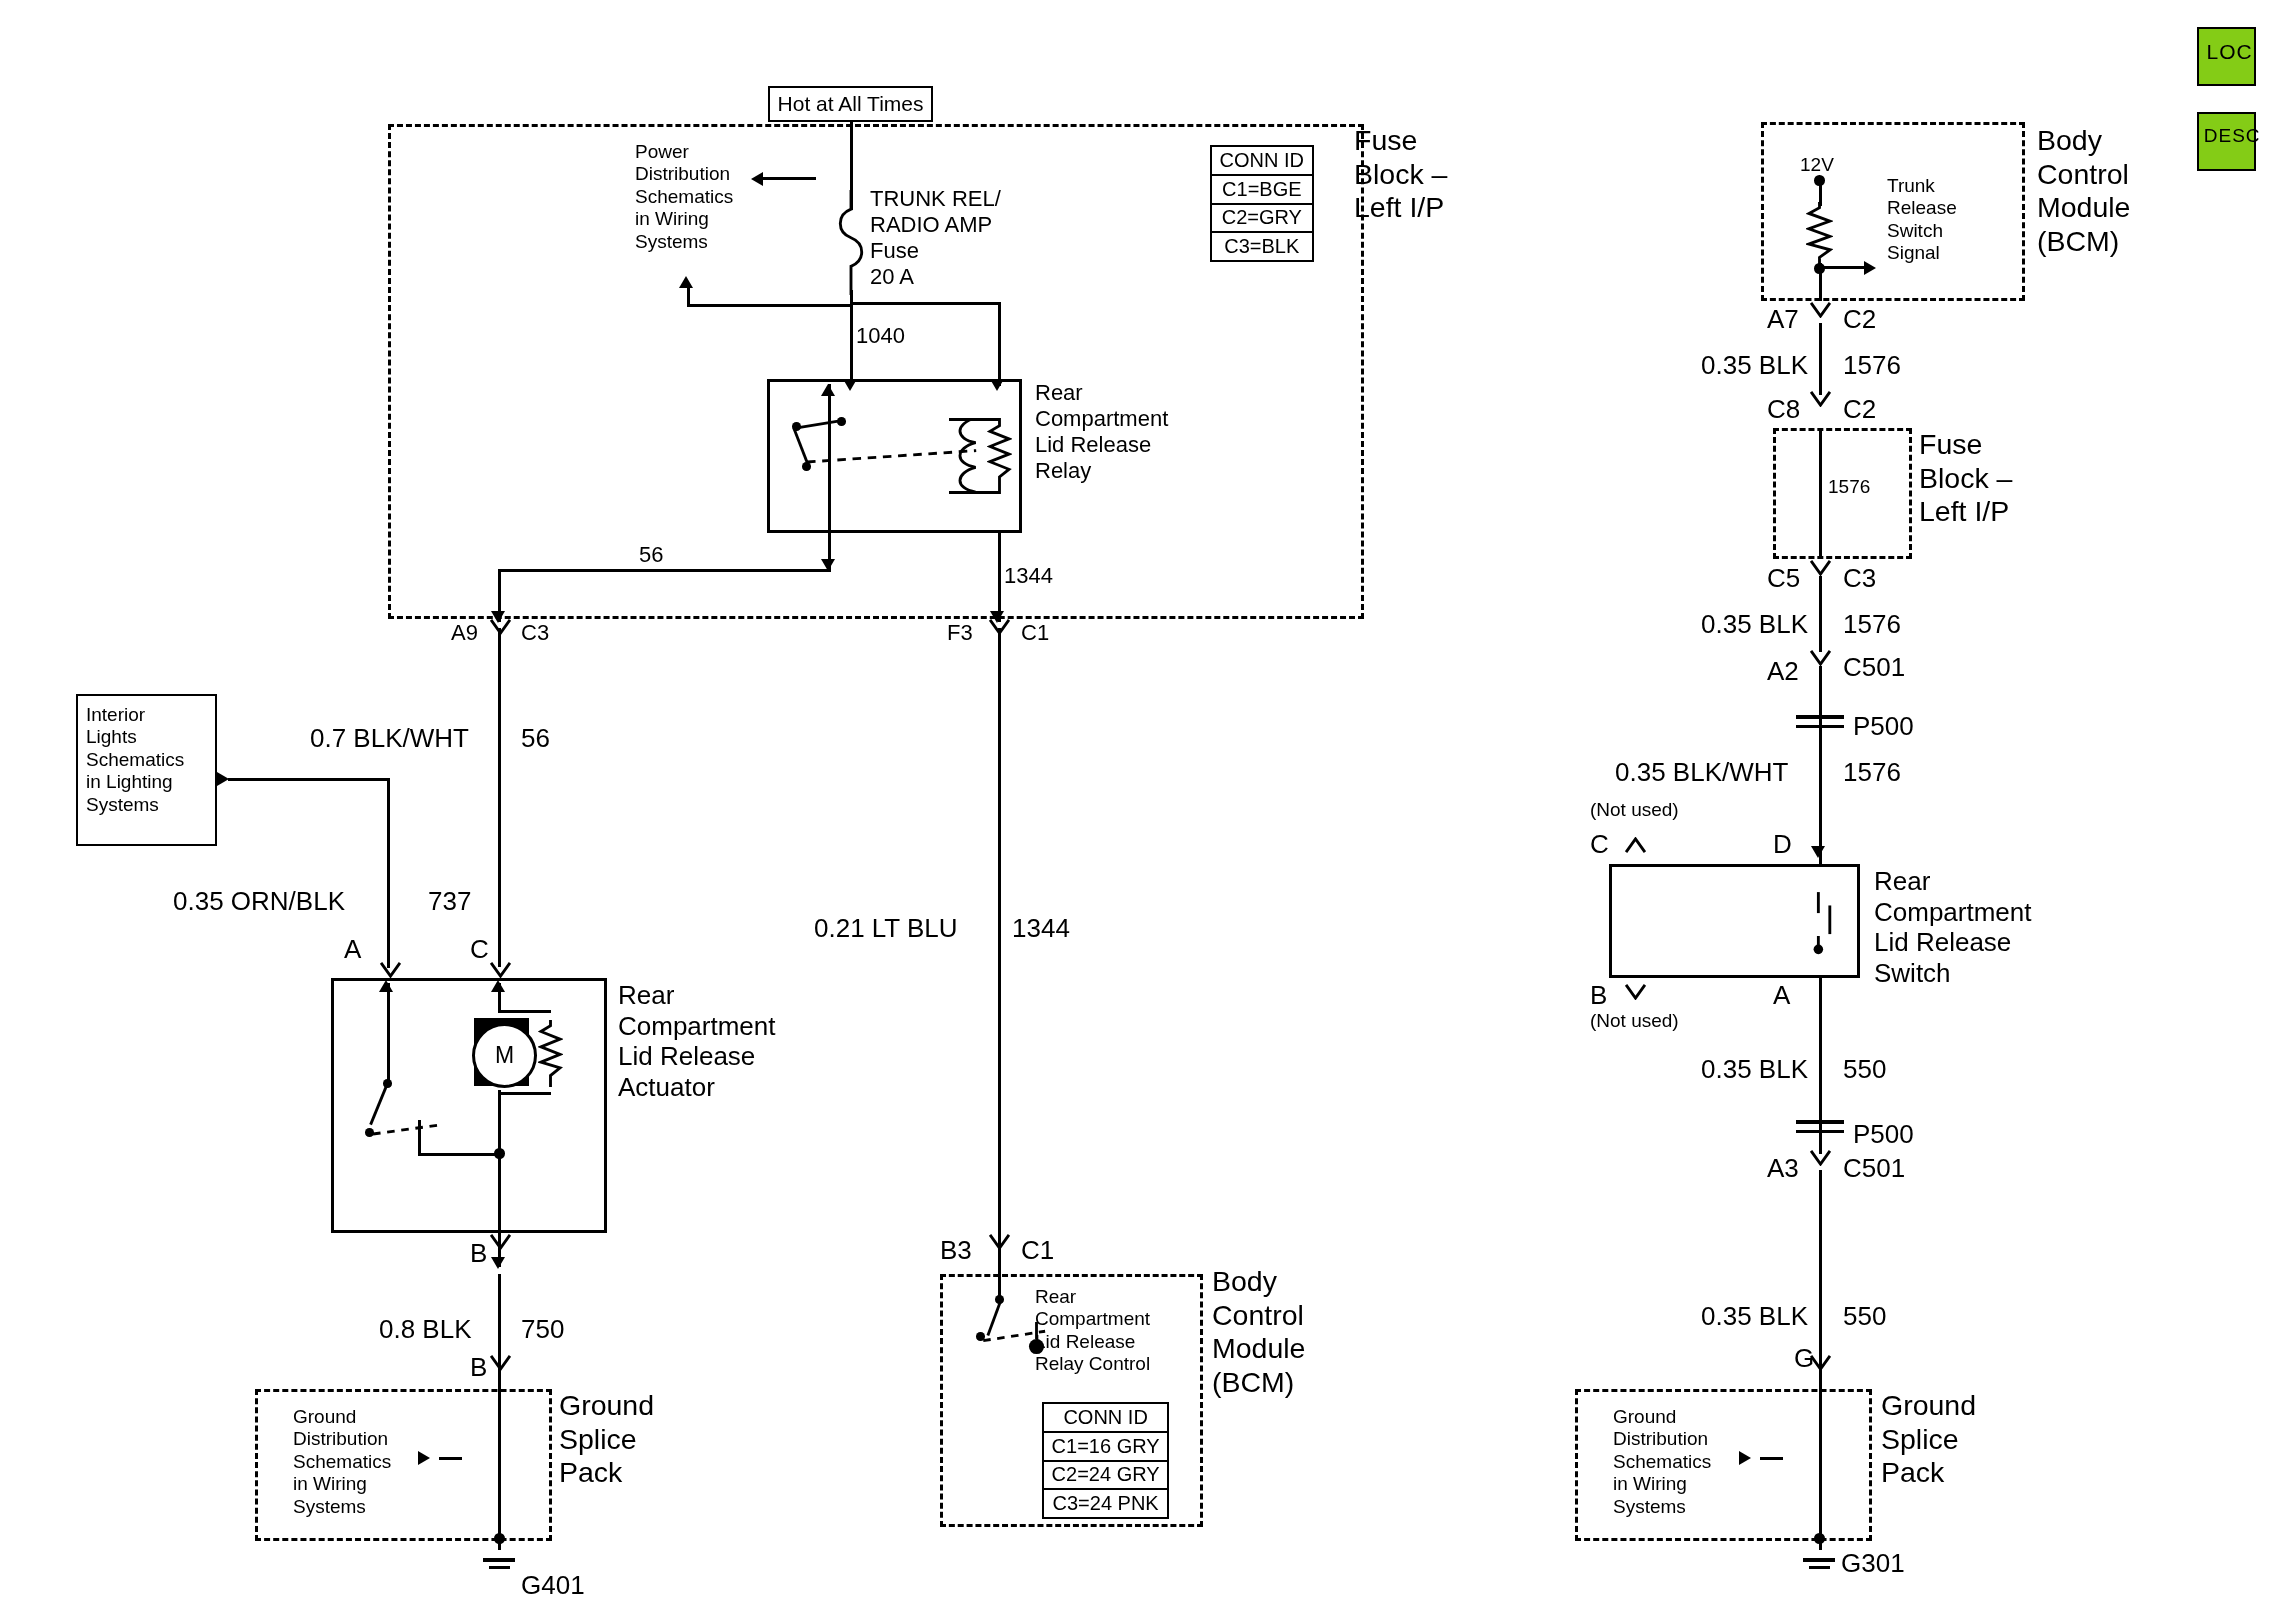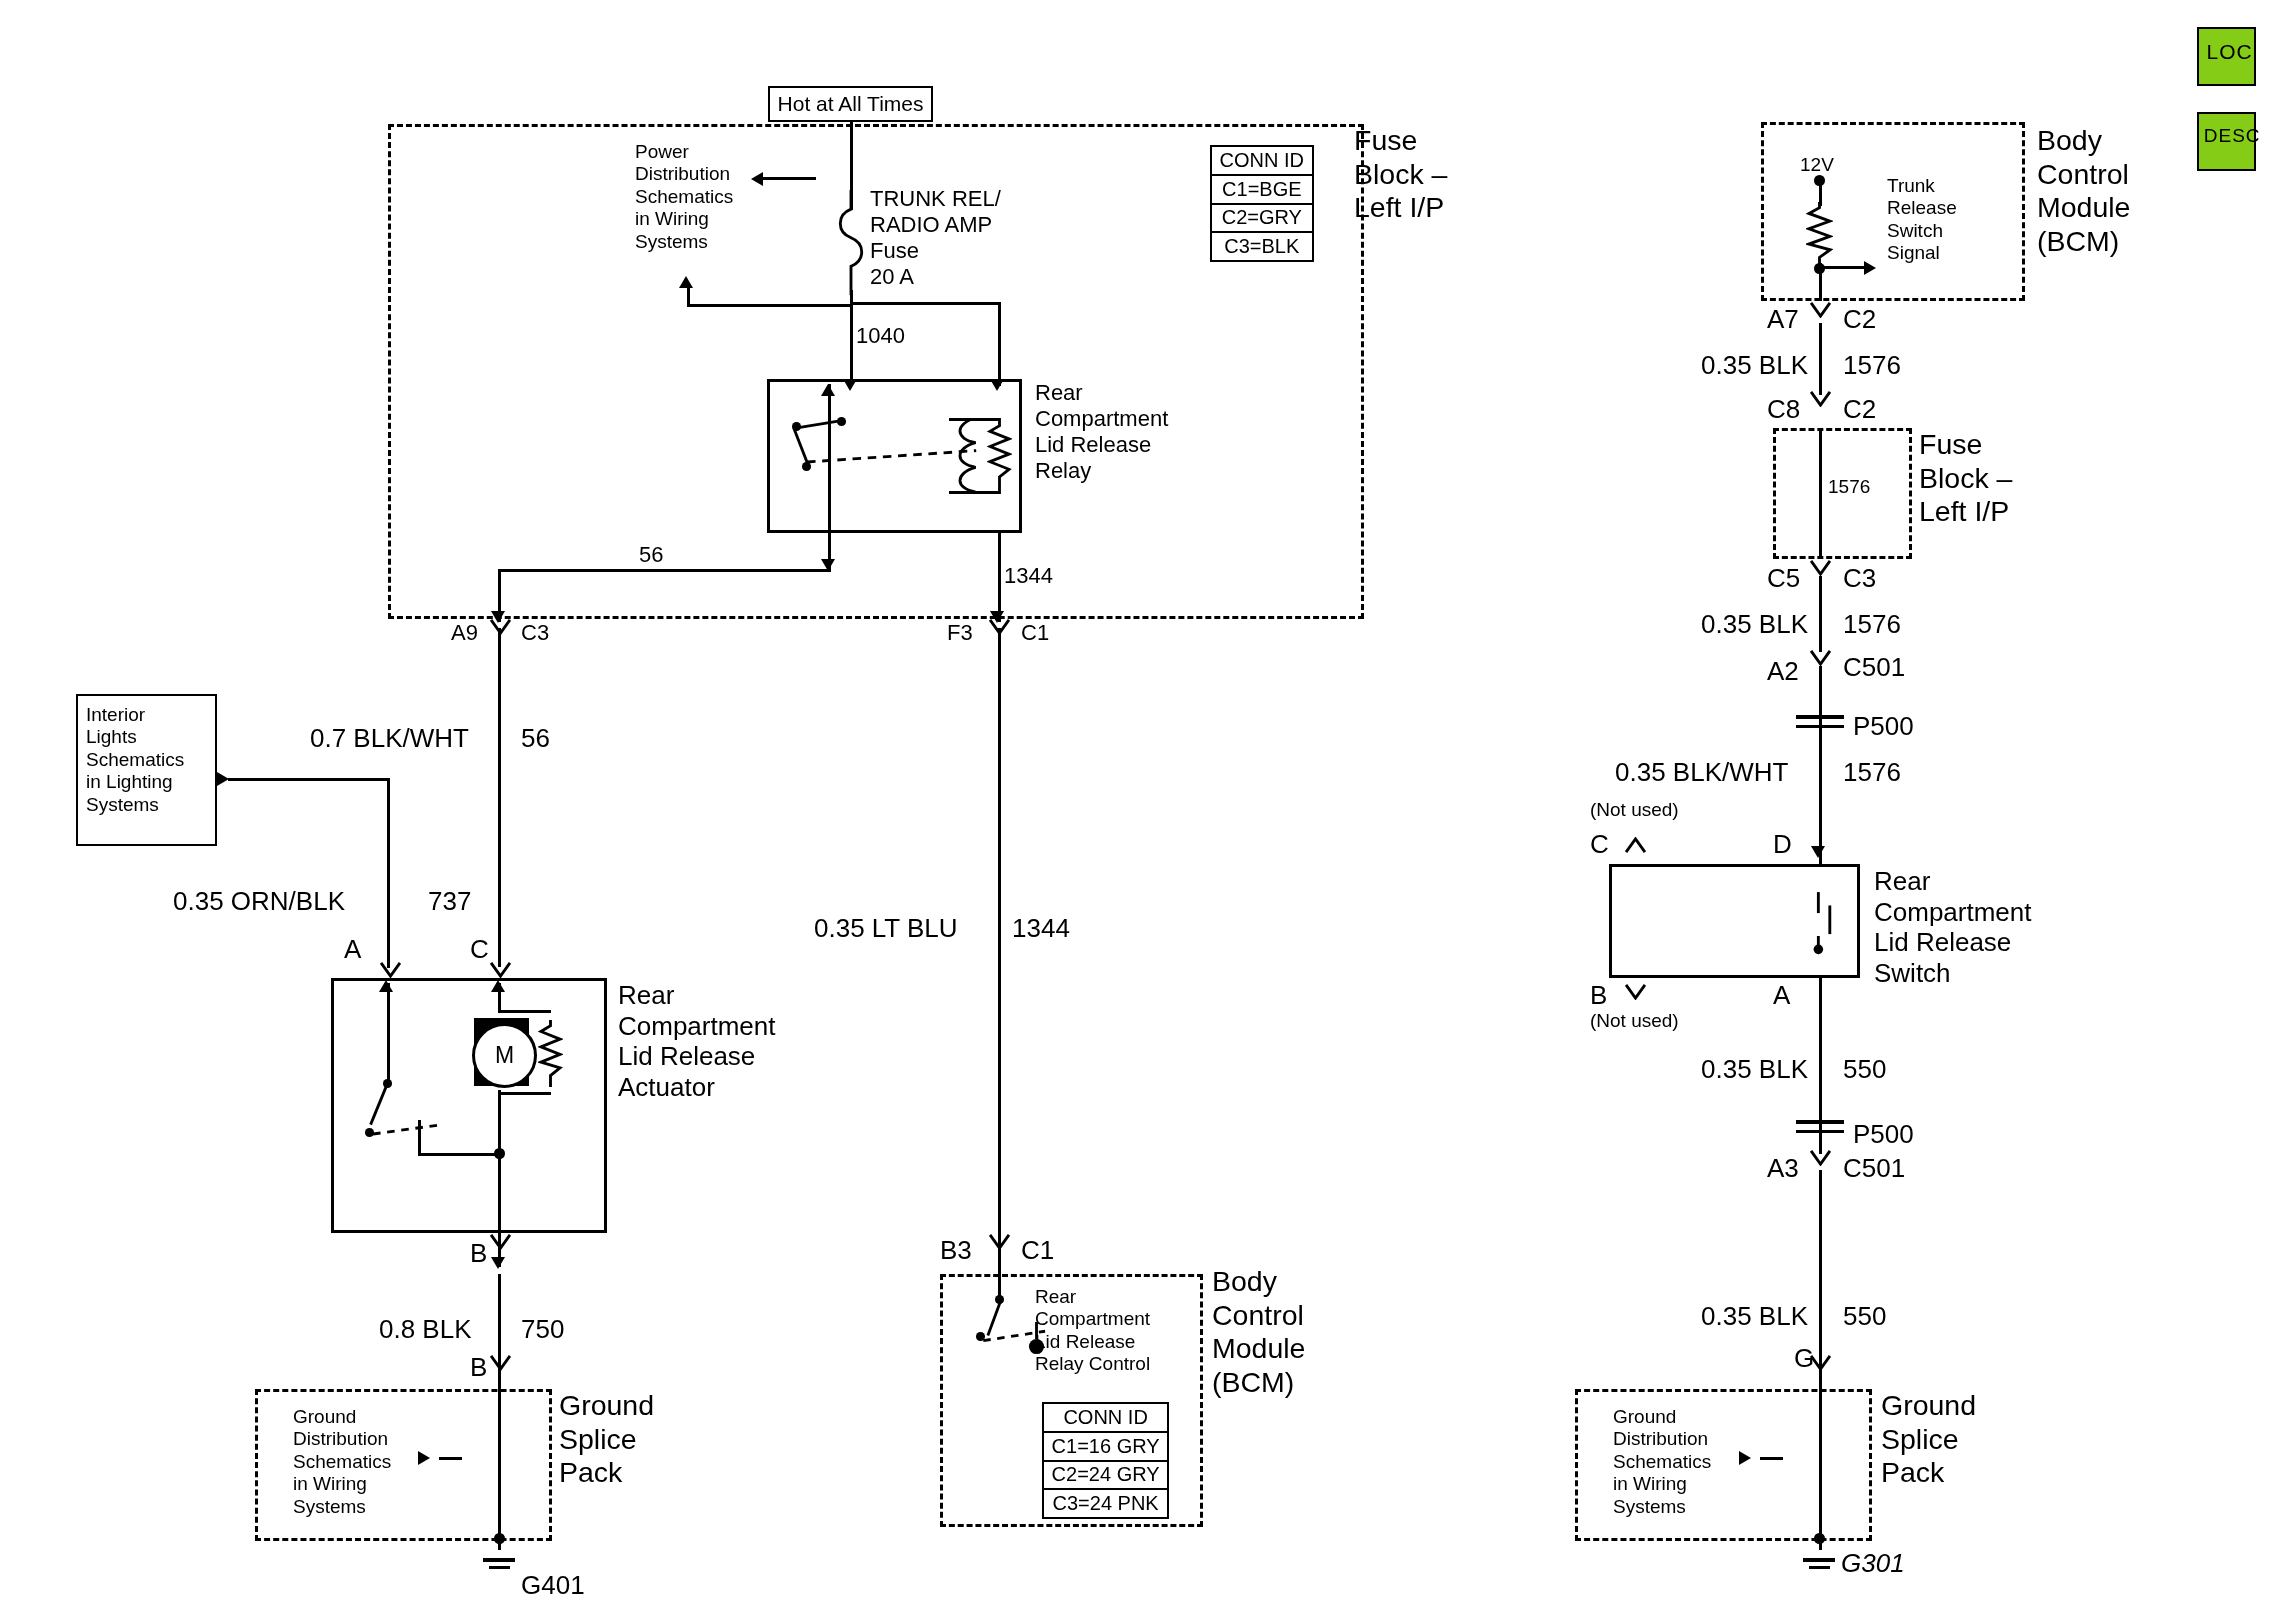--- a/index.html
+++ b/index.html
@@ -350,21 +350,21 @@
 Systems</div>
   <div class="arrow-right" style="left:418px; top:1451px;"></div>
   <div class="hl" style="left:439px; top:1457px; width:23px;"></div>
   <div class="dot" style="left:494px; top:1533px;"></div>
 
   <div class="gnd-line" style="left:483px; top:1558px; width:32px; height:3.8px;"></div>
   <div class="gnd-line" style="left:489px; top:1566px; width:21px; height:2.9px;"></div>
   <div class="txt lg" style="left:521px; top:1548px;margin-top:22px;">G401</div>
 
   <div class="vl" style="left:998px; top:628px; height:605px;"></div>
-  <div class="txt lg" style="left:814px; top:913px;">0.35 LT BLU</div>
+  <div class="txt lg" style="left:814px; top:913px;">0.21 LT BLU</div>
   <div class="txt lg" style="left:1012px; top:913px;">1344</div>
 
   <div class="vl" style="left:998px; top:1233px; height:42px;"></div>
   <div class="vmark" style="left:988px; top:1233px;">
     <svg width="23" height="17" viewBox="0 0 24 18">
         <path d="M2 2 L12 16 L22 2" fill="none" stroke="#000" stroke-width="3"></path>
       </svg>
   </div>
   <div class="txt lg" style="left:940px; top:1235px;">B3</div>
   <div class="txt lg" style="left:1021px; top:1235px;">C1</div>
@@ -553,21 +553,21 @@
   <div class="txt sm" style="left:1613px; top:1406px;">Ground
 Distribution
 Schematics
 in Wiring
 Systems</div>
   <div class="arrow-right" style="left:1739px; top:1451px;"></div>
   <div class="hl" style="left:1760px; top:1457px; width:23px;"></div>
   <div class="dot" style="left:1814px; top:1533px;"></div>
   <div class="gnd-line" style="left:1803px; top:1558px; width:32px; height:3.8px;"></div>
   <div class="gnd-line" style="left:1809px; top:1566px; width:21px; height:2.9px;"></div>
-  <div class="txt lg" style="left:1841px; top:1548px;font-style:italic;">G301</div>
+  <div class="txt lg" style="left:1841px; top:1548px;">G301</div>
 
   <div class="loc-box" style="left:2197px; top:27px; width:59px; height:59px;">
     <span class="txt" style="left:7.6px; top:11.4px; font-size:21px; letter-spacing:1px;">LOC</span>
   </div>
   <div class="loc-box" style="left:2197px; top:112px; width:59px; height:59px;">
     <span class="txt" style="left:4.8px; top:11.4px; font-size:19px; letter-spacing:1px;">DESC</span>
   </div>
 
 </div>
 

